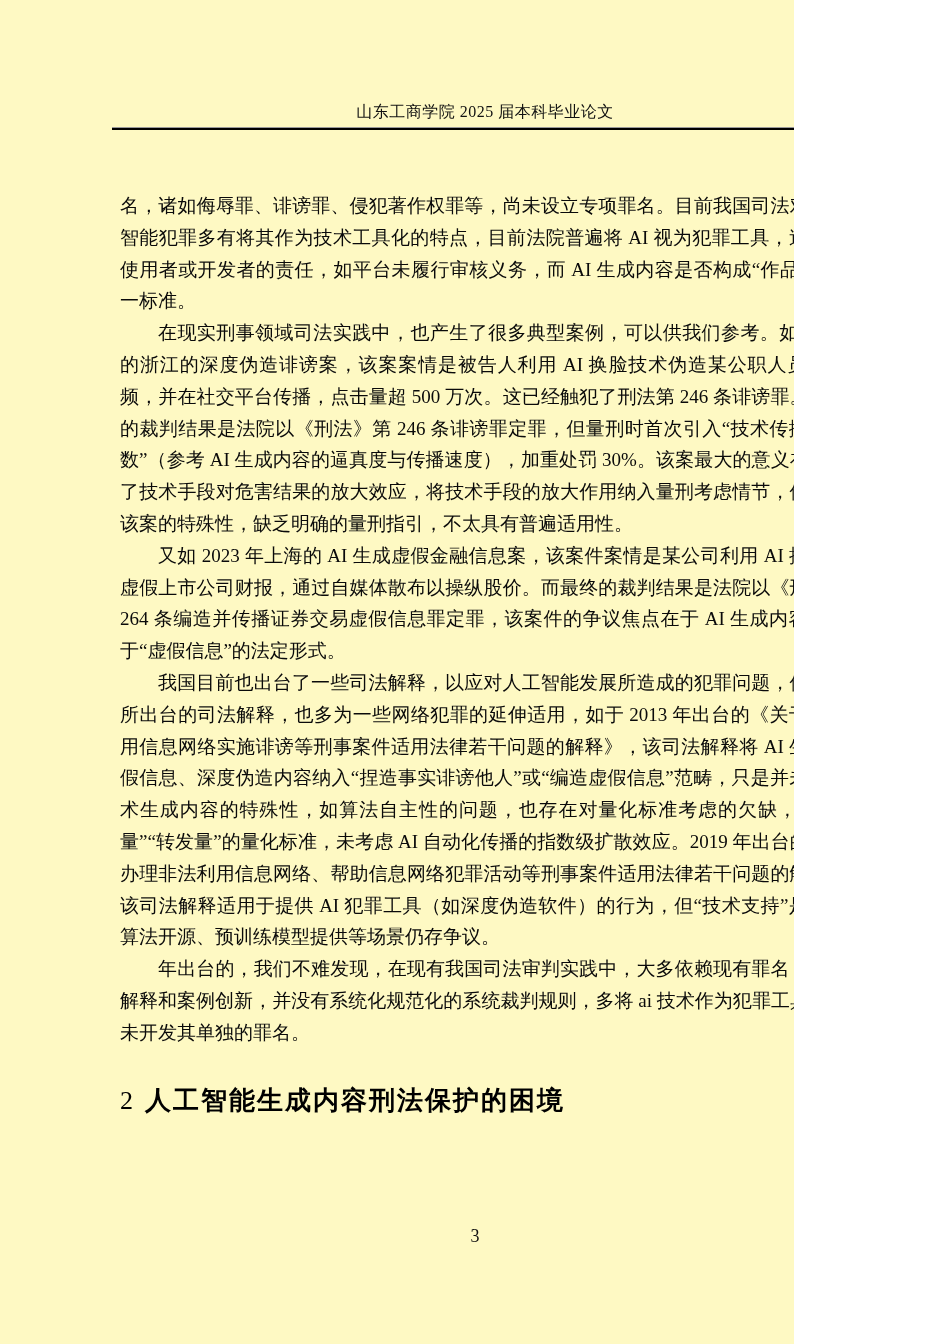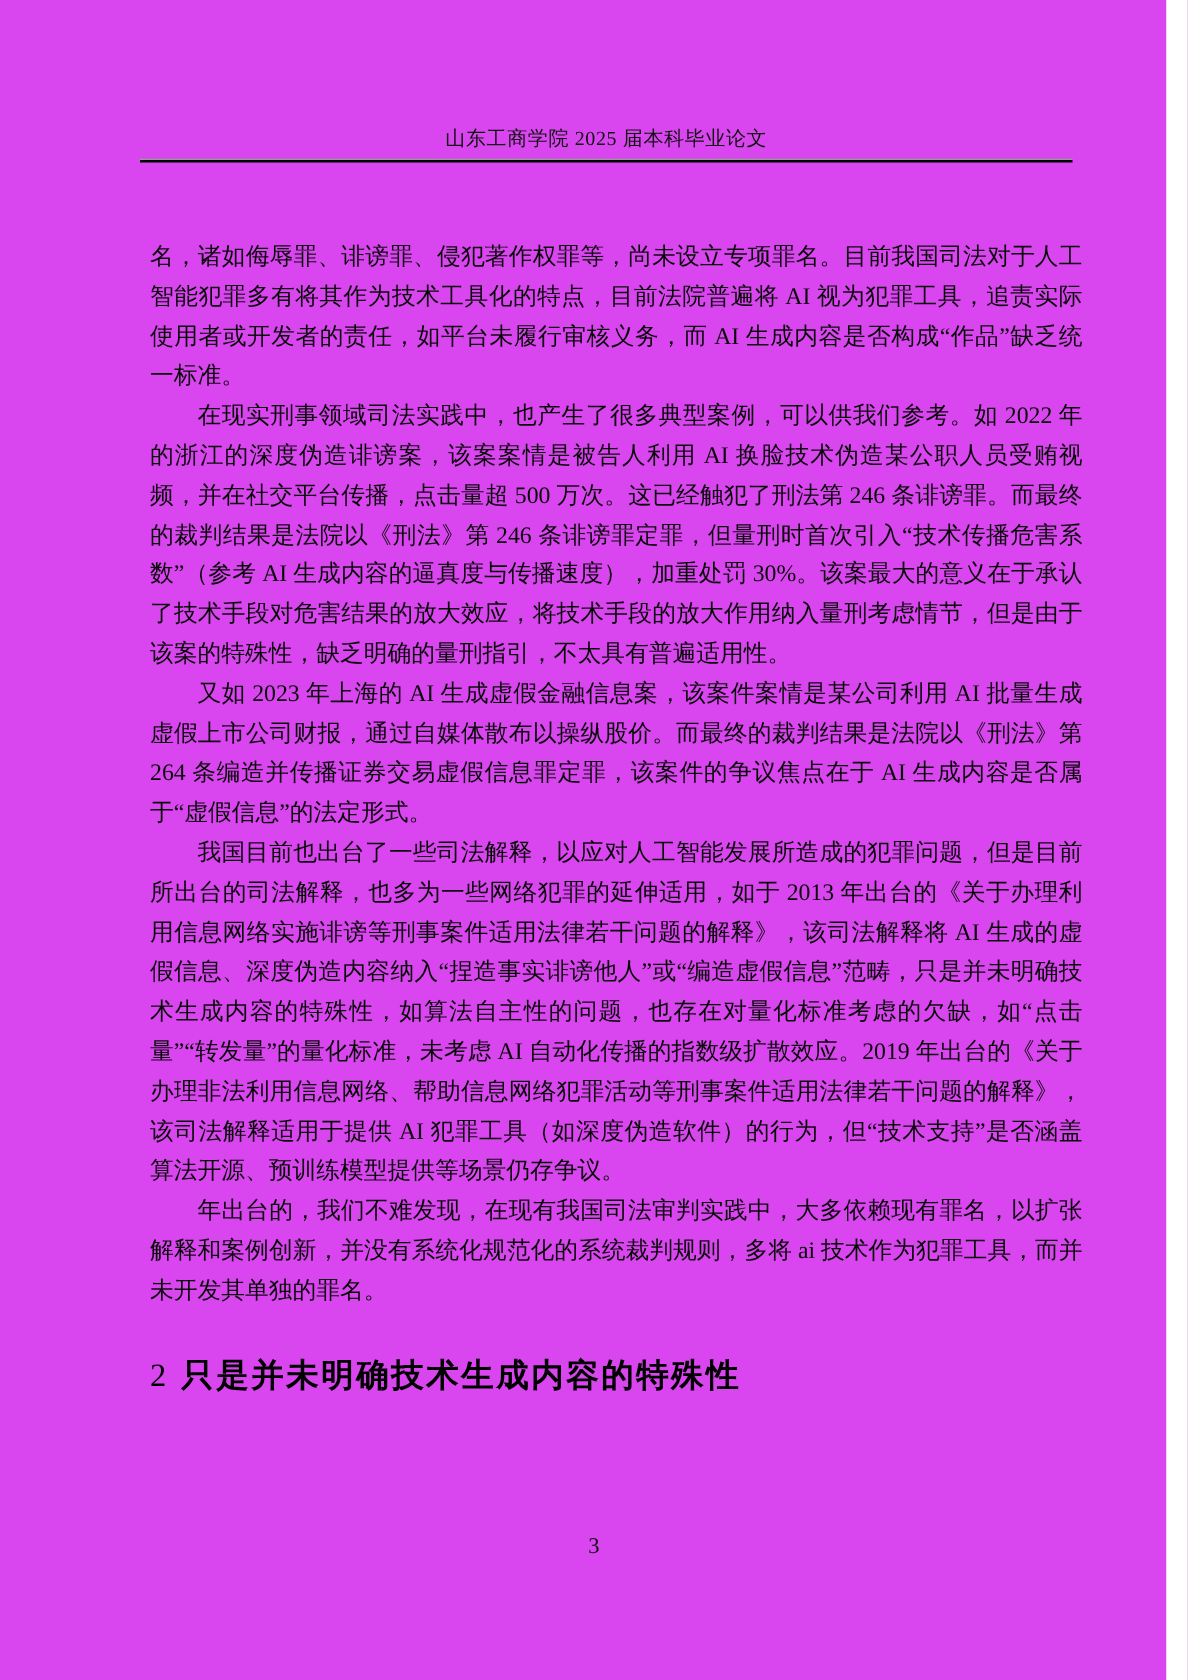--- a/index.html
+++ b/index.html
@@ -2,23 +2,23 @@
 <html><head>
 <meta charset="utf-8">
 <style>
   html, body {
     margin: 0;
     padding: 0;
     background: #ffffff;
   }
   .page {
     position: relative;
-    width: 933px;
+    width: 794px;
     height: 1344px;
-    background: #d946ef;
+    background: #fef9c3;
     color: #000000;
     font-family: "Liberation Serif", "DejaVu Serif", serif;
     overflow: hidden;
   }
   .running-header {
     position: absolute;
     left: 112px;
     top: 102px;
     width: 746px;
     text-align: center;
@@ -92,21 +92,21 @@
   </div>
 
   <div class="doc-body">
     <p class="para no-indent">名，诸如侮辱罪、诽谤罪、侵犯著作权罪等，尚未设立专项罪名。目前我国司法对于人工智能犯罪多有将其作为技术工具化的特点，目前法院普遍将 AI 视为犯罪工具，追责实际使用者或开发者的责任，如平台未履行审核义务，而 AI 生成内容是否构成“作品”缺乏统一标准。</p>
     <p class="para">在现实刑事领域司法实践中，也产生了很多典型案例，可以供我们参考。如 2022 年的浙江的深度伪造诽谤案，该案案情是被告人利用 AI 换脸技术伪造某公职人员受贿视频，并在社交平台传播，点击量超 500 万次。这已经触犯了刑法第 246 条诽谤罪。而最终的裁判结果是法院以《刑法》第 246 条诽谤罪定罪，但量刑时首次引入“技术传播危害系数”（参考 AI 生成内容的逼真度与传播速度），加重处罚 30%。该案最大的意义在于承认了技术手段对危害结果的放大效应，将技术手段的放大作用纳入量刑考虑情节，但是由于该案的特殊性，缺乏明确的量刑指引，不太具有普遍适用性。</p>
     <p class="para">又如 2023 年上海的 AI 生成虚假金融信息案，该案件案情是某公司利用 AI 批量生成虚假上市公司财报，通过自媒体散布以操纵股价。而最终的裁判结果是法院以《刑法》第 264 条编造并传播证券交易虚假信息罪定罪，该案件的争议焦点在于 AI 生成内容是否属于“虚假信息”的法定形式。</p>
     <p class="para">我国目前也出台了一些司法解释，以应对人工智能发展所造成的犯罪问题，但是目前所出台的司法解释，也多为一些网络犯罪的延伸适用，如于 2013 年出台的《关于办理利用信息网络实施诽谤等刑事案件适用法律若干问题的解释》，该司法解释将 AI 生成的虚假信息、深度伪造内容纳入“捏造事实诽谤他人”或“编造虚假信息”范畴，只是并未明确技术生成内容的特殊性，如算法自主性的问题，也存在对量化标准考虑的欠缺，如“点击量”“转发量”的量化标准，未考虑 AI 自动化传播的指数级扩散效应。2019 年出台的《关于办理非法利用信息网络、帮助信息网络犯罪活动等刑事案件适用法律若干问题的解释》，该司法解释适用于提供 AI 犯罪工具（如深度伪造软件）的行为，但“技术支持”是否涵盖算法开源、预训练模型提供等场景仍存争议。</p>
     <p class="para">年出台的，我们不难发现，在现有我国司法审判实践中，大多依赖现有罪名，以扩张解释和案例创新，并没有系统化规范化的系统裁判规则，多将 ai 技术作为犯罪工具，而并未开发其单独的罪名。</p>
 
     <h2 class="section-heading">
-      <span class="heading-number">2</span><span class="heading-text">只是并未明确技术生成内容的特殊性</span>
+      <span class="heading-number">2</span><span class="heading-text">人工智能生成内容刑法保护的困境</span>
     </h2>
 
   </div>
 
   <div class="page-footer">
     <span class="page-number">3</span>
   </div>
 
 </div>
 

